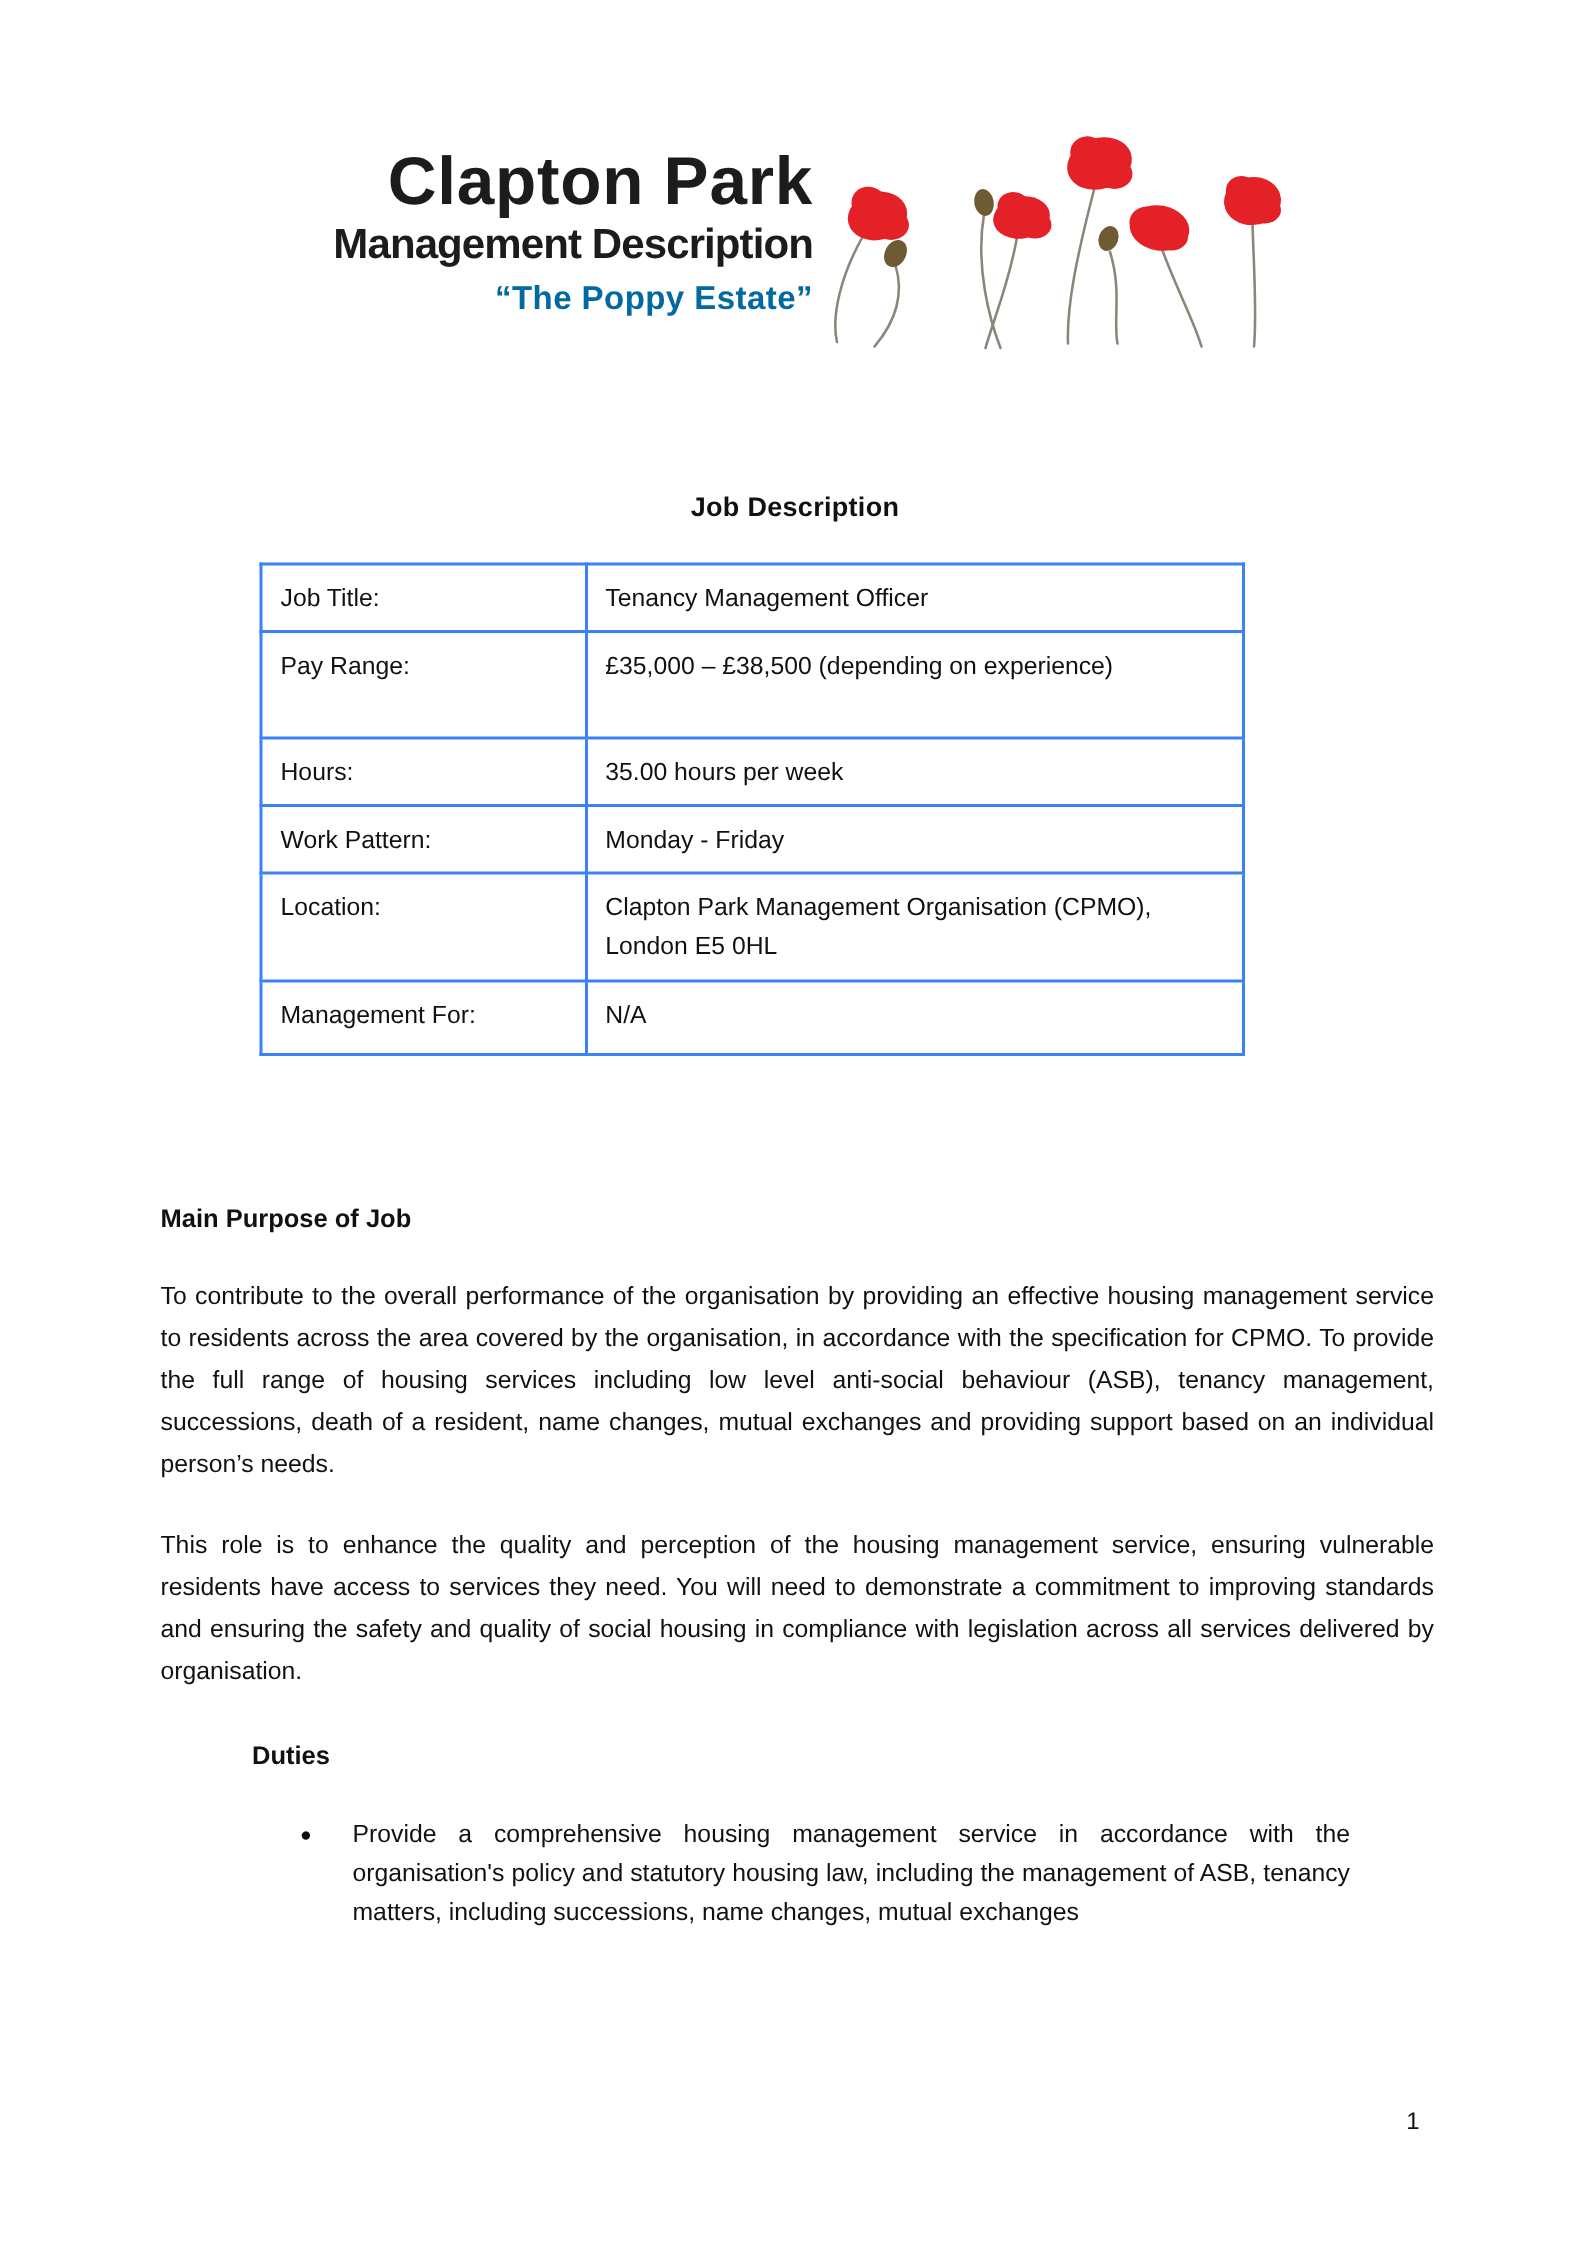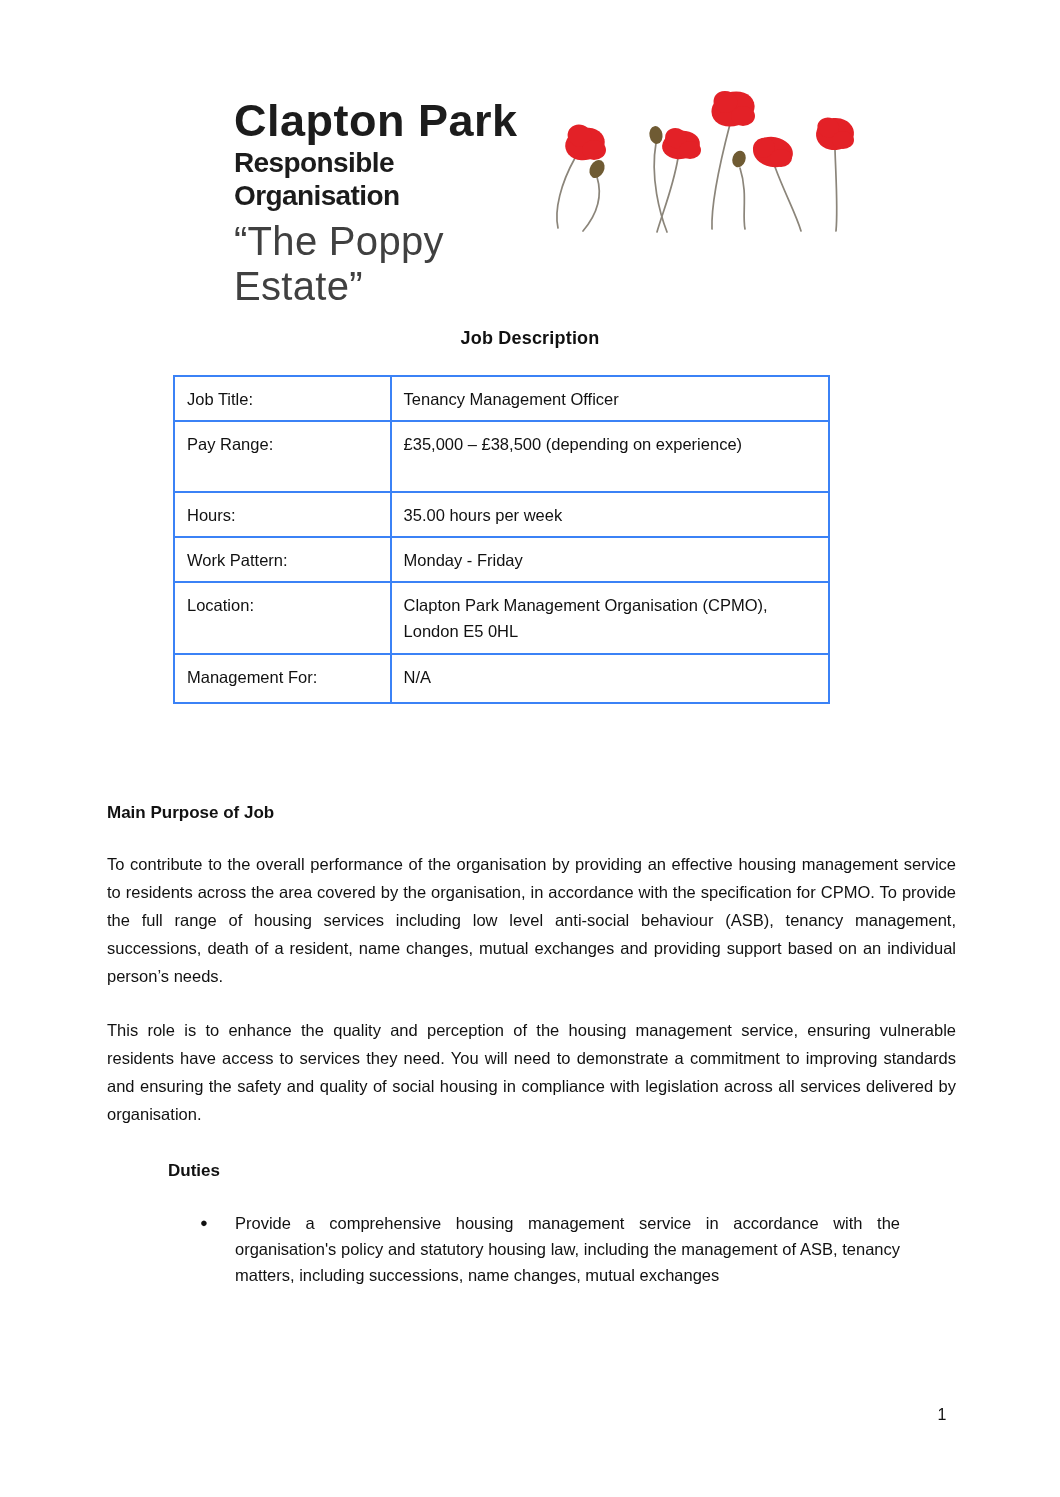--- a/index.html
+++ b/index.html
@@ -15,43 +15,43 @@
   .page {
     position: absolute;
     inset: 0;
     background: #ffffff;
   }
 
   
   .logo-text {
     position: absolute;
     top: 96px;
-    left: 234px;
+    left: 222px;
     width: 320px;
-    text-align: left;
+    text-align: right;
     color: #1c1c1c;
   }
   .logo-line1 {
     font-size: 45px;
     font-weight: 600;
     letter-spacing: 0.5px;
     line-height: 50px;
   }
   .logo-line2 {
     font-size: 28px;
     font-weight: 600;
     letter-spacing: -0.6px;
     line-height: 33px;
   }
   .logo-tagline {
     margin-top: 7px;
-    font-size: 40px;
-    font-weight: 400;
+    font-size: 22px;
+    font-weight: 700;
     letter-spacing: 0.3px;
-    color: #404040;
+    color: #0369a1;
   }
   .poppies {
     position: absolute;
     top: 78px;
     left: 548px;
   }
 
   
   .doc-title {
     position: absolute;
@@ -146,21 +146,21 @@
     font-size: 16px;
   }
 </style>
 </head>
 <body>
 
 <div class="page">
 
   <div class="logo-text">
     <div class="logo-line1">Clapton Park</div>
-    <div class="logo-line2">Responsible Organisation</div>
+    <div class="logo-line2">Management Description</div>
     <div class="logo-tagline">“The Poppy Estate”</div>
   </div>
 
   <svg class="poppies" width="325" height="168" viewBox="0 0 325 168" aria-hidden="true">
 
     <g stroke="#8b857a" stroke-width="1.7" fill="none" stroke-linecap="round">
       <path d="M27,80 C13,105 6,132 10,150"></path>
       <path d="M49,99 C56,122 46,140 35,153"></path>
       <path d="M108,65 C102,100 112,136 119,154"></path>
       <path d="M130,80 C125,110 114,136 109,154"></path>

